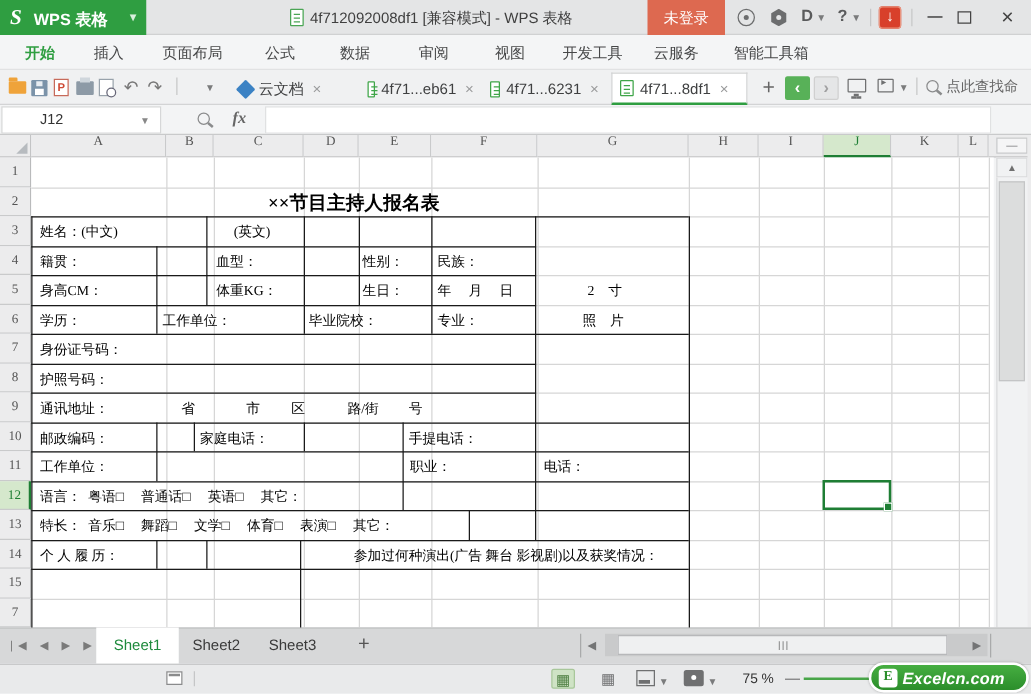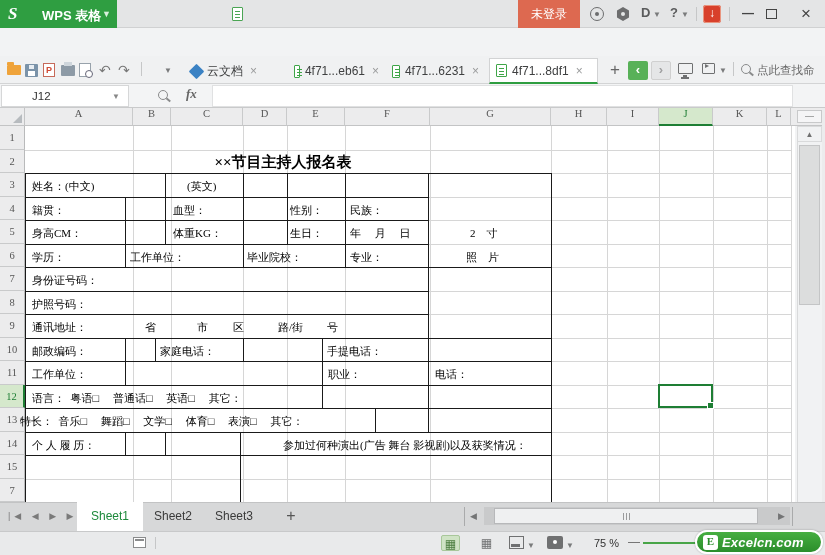--- a/index.html
+++ b/index.html
@@ -5,21 +5,21 @@
   * { margin:0; padding:0; box-sizing:border-box; }
   html,body { width:825px; height:555px; overflow:hidden; }
   body { font-family:"Liberation Sans","DejaVu Sans",sans-serif; }
   .app { position:relative; width:825px; height:555px; background:#f2f3f4; color:#3c3c3c; font-size:12px; }
   .abs { position:absolute; }
 
   
   .titlebar { left:0; top:0; width:825px; height:28px; background:#e4e5e6; border-bottom:1px solid #d0d1d2; }
   .wps-btn { left:0; top:0; width:117px; height:28px; background:#2f9e41; color:#fff; cursor:pointer; }
   .wps-s { left:8px; top:4px; font:italic bold 17px "Liberation Serif",serif; }
-  .wps-label { left:27px; top:7px; font-size:13px; font-weight:bold;margin-left:15px; }
+  .wps-label { left:27px; top:7px; font-size:13px; font-weight:bold; }
   .wps-caret { left:102px; top:9px; font-size:9px; color:#d8f0dc; }
   .win-doc-icon { left:232px; top:7px; width:11px; height:14px; background:#fff; border:1px solid #4aa554; border-radius:1px; }
   .win-doc-icon::before { content:""; position:absolute; left:2px; top:3px; width:5px; height:1px; background:#4aa554; box-shadow:0 3px 0 #4aa554, 0 6px 0 #4aa554; }
   .win-title { left:248px; top:0; height:28px; line-height:28px; font-size:12px; color:#3f3f3f; }
   .login-btn { left:518px; top:0; width:62px; height:28px; background:#dd6950; color:#fff; text-align:center; line-height:28px; font-size:12px; cursor:pointer; }
   .tb-circle { left:590px; top:7px; width:14px; height:14px; border:1.5px solid #6c6d6e; border-radius:50%; }
   .tb-circle::after { content:""; position:absolute; left:3.5px; top:3.5px; width:4px; height:4px; background:#6c6d6e; border-radius:50%; }
   .tb-gear { left:616px; top:7px; width:14px; height:14px; background:#6c6d6e; clip-path:polygon(50% 0,93% 25%,93% 75%,50% 100%,7% 75%,7% 25%); }
   .tb-gear::after { content:""; position:absolute; left:5px; top:5px; width:4px; height:4px; background:#e4e5e6; border-radius:50%; }
   .tb-letter { top:5px; font-size:13px; font-weight:bold; color:#5a5b5c; }
@@ -136,34 +136,49 @@
 
 <div class="app">
 
   <div class="abs titlebar"></div>
   <div class="abs wps-btn">
     <span class="abs wps-s">S</span>
     <span class="abs wps-label">WPS 表格</span>
     <span class="abs wps-caret">▼</span>
   </div>
   <span class="abs win-doc-icon"></span>
+  <span class="abs win-title">4f712092008df1 [兼容模式] - WPS 表格</span>
   <div class="abs login-btn">未登录</div>
   <span class="abs tb-circle"></span>
   <span class="abs tb-gear"></span>
   <span class="abs tb-letter" style="left:641px">D</span>
   <span class="abs tb-caret" style="left:653px">▼</span>
   <span class="abs tb-letter" style="left:670px">?</span>
   <span class="abs tb-caret" style="left:681px">▼</span>
   <span class="abs tb-sep" style="left:696px"></span>
   <span class="abs dl-btn">↓</span>
   <span class="abs tb-sep" style="left:729px"></span>
   <span class="abs win-min">—</span>
   <span class="abs win-max"></span>
   <span class="abs win-close">×</span>
 
+  <div class="abs ribbon">
+      <div id="ribbonTabs">
+        <div class="ribbon-tab active" style="left:20px">开始</div>
+        <div class="ribbon-tab" style="left:75px">插入</div>
+        <div class="ribbon-tab" style="left:130px">页面布局</div>
+        <div class="ribbon-tab" style="left:212px">公式</div>
+        <div class="ribbon-tab" style="left:272px">数据</div>
+        <div class="ribbon-tab" style="left:335px">审阅</div>
+        <div class="ribbon-tab" style="left:396px">视图</div>
+        <div class="ribbon-tab" style="left:450px">开发工具</div>
+        <div class="ribbon-tab" style="left:523px">云服务</div>
+        <div class="ribbon-tab" style="left:587px">智能工具箱</div>
+      </div>
+    </div>
 
   <div class="abs docbar"></div>
   <div class="qa" style="left:7px;top:56px">
       <span class="ic-folder"></span>
     </div>
   <div class="qa" style="left:25px;top:56px">
       <span class="ic-save"></span>
     </div>
   <div class="qa" style="left:43px;top:56px">
       <span class="ic-pdf">P</span>
@@ -348,21 +363,21 @@
       <div class="fl" style="left:233px;top:321px">区</div>
       <div class="fl" style="left:278px;top:321px">路/街</div>
       <div class="fl" style="left:327px;top:321px">号</div>
       <div class="fl" style="left:32px;top:344.5px">邮政编码：</div>
       <div class="fl" style="left:160px;top:344.5px">家庭电话：</div>
       <div class="fl" style="left:327px;top:344.5px">手提电话：</div>
       <div class="fl" style="left:32px;top:368px">工作单位：</div>
       <div class="fl" style="left:328px;top:368px">职业：</div>
       <div class="fl" style="left:435px;top:368px">电话：</div>
       <div class="fl" style="left:32px;top:391.5px">语言：  粤语□　 普通话□　 英语□　 其它：</div>
-      <div class="fl" style="left:20px;top:415px">特长：  音乐□　 舞蹈□　 文学□　 体育□　 表演□　 其它：</div>
+      <div class="fl" style="left:32px;top:415px">特长：  音乐□　 舞蹈□　 文学□　 体育□　 表演□　 其它：</div>
       <div class="fl" style="left:32px;top:438.5px">个 人 履 历：</div>
       <div class="fl" style="left:283px;top:438.5px">参加过何种演出(广告 舞台 影视剧)以及获奖情况：</div>
       <div class="fl" style="left:470px;top:227px">2　寸</div>
       <div class="fl" style="left:466px;top:250.5px">照　片</div>
       <div class="selcell" style="left:658px;top:383.5px;width:55px;height:24.5px"></div>
     </div>
 
   <div class="abs vscroll-up">▲</div>
   <div class="abs vscroll-track"></div>
   <div class="abs vscroll-thumb"></div>

